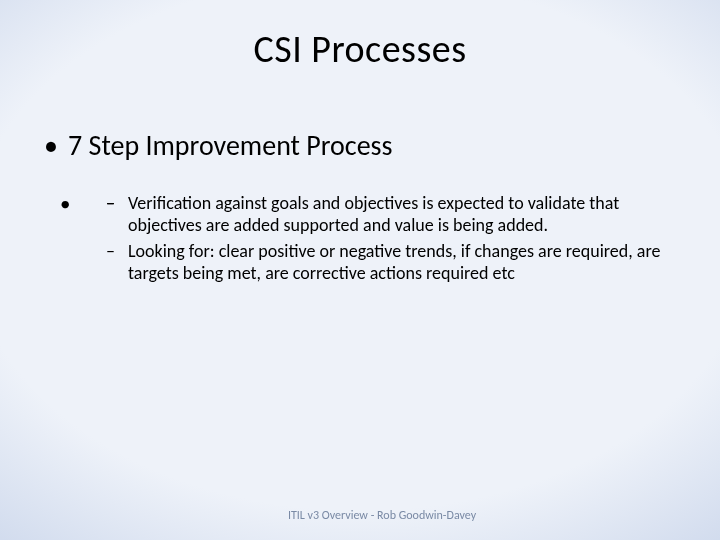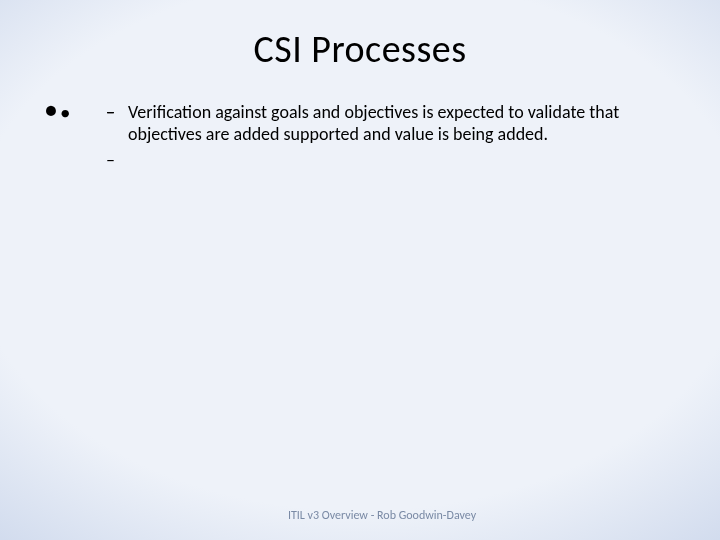--- a/index.html
+++ b/index.html
@@ -17,21 +17,21 @@
     font-family: Calibri, "Segoe UI", Arial, sans-serif;
     color: #000;
     position: relative;
     padding: 18px 40px 0 40px;
   }
   .title {
     text-align: center;
     font-size: 38px;
     font-weight: 400;
     letter-spacing: 0.5px;
-    margin: 8px 0 20px 0;
+    margin: 8px 0 56px 0;
   }
   .lvl1 {
     position: relative;
     font-size: 28px;
     margin: 0 0 28px 0;
     padding-left: 28px;
   }
   .lvl1 .bullet {
     position: absolute;
     left: 4px;
@@ -77,35 +77,37 @@
 </style>
 </head>
 <body>
 
 <div class="slide">
 
   <div class="title">CSI Processes</div>
 
   <div class="lvl1">
     <span class="bullet">•</span>
+    <span>7 Step Improvement Process</span>
   </div>
 
   <div class="lvl2">
     <span class="bullet">•</span>
   </div>
 
   <div class="lvl3">
     <span class="bullet">–</span>
   </div>
   <div class="lvl3">
     <span class="bullet">–</span>
   </div>
   <div class="lvl3">
     <span class="bullet">–</span>
     <span>Verification against goals and objectives is expected to validate that objectives are added supported and value is being added.</span>
   </div>
   <div class="lvl3">
     <span class="bullet">–</span>
+    <span>Looking for: clear positive or negative trends, if changes are required, are targets being met, are corrective actions required etc</span>
   </div>
 
   <div class="footer">ITIL v3 Overview - Rob Goodwin-Davey</div>
 
 </div>
 
 </body></html>

